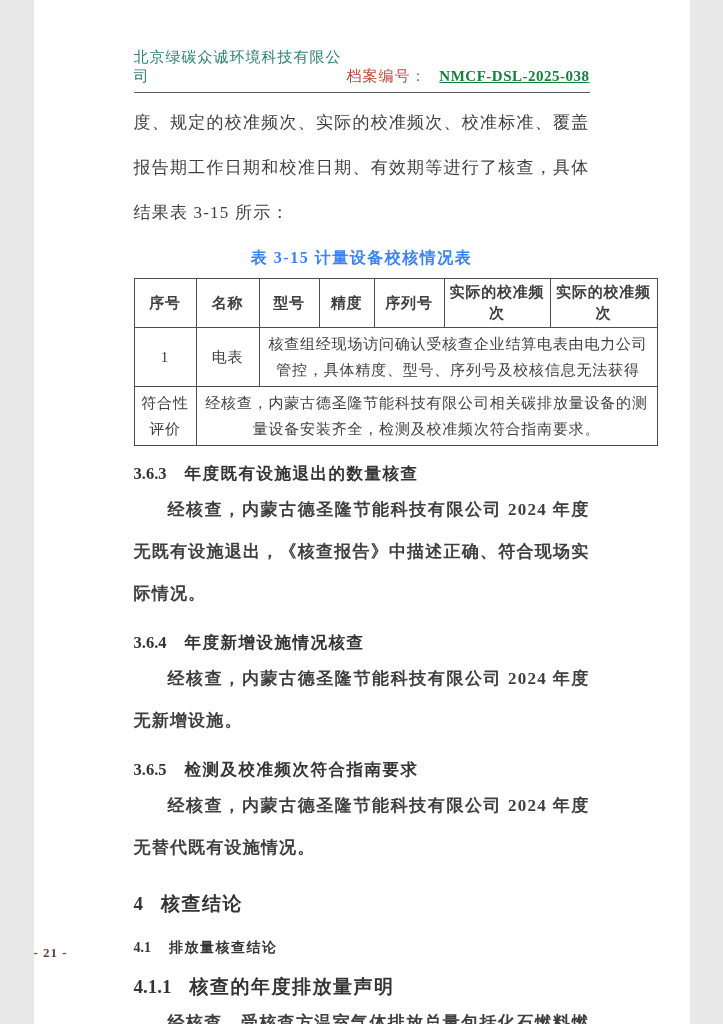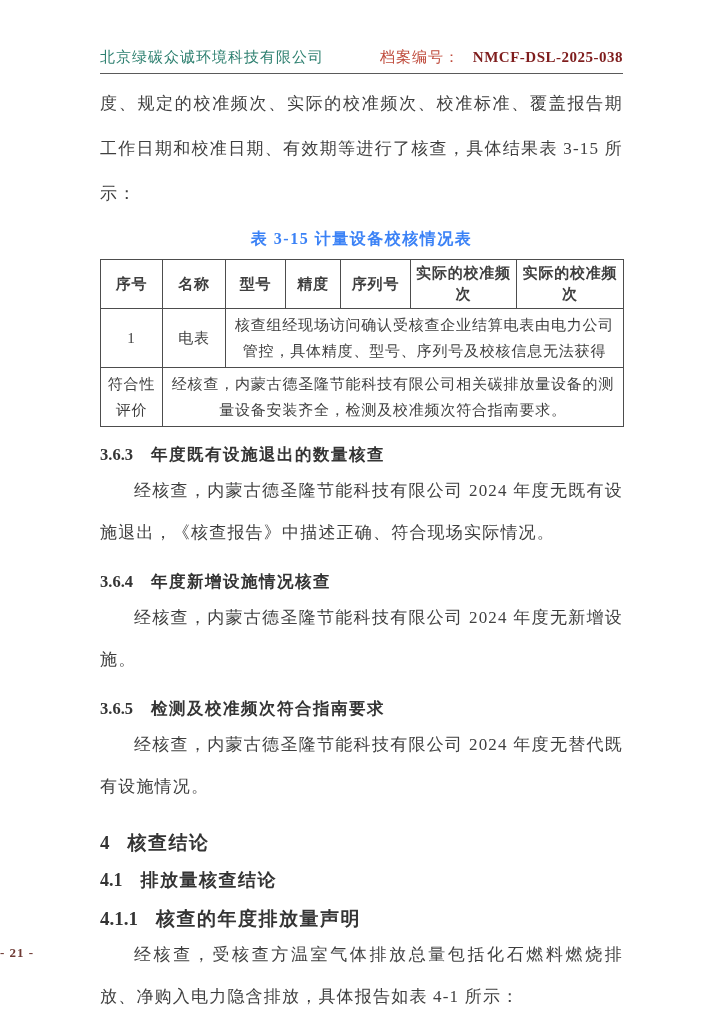--- a/index.html
+++ b/index.html
@@ -1,19 +1,19 @@
 <!DOCTYPE html>
 <html><head>
 <meta charset="utf-8">
 <style>
   * { margin: 0; padding: 0; box-sizing: border-box; }
   html, body { background: #e8e8e8; }
   .page {
     position: relative;
-    width: 723px;
+    width: 656px;
     height: 1024px;
     margin: 0 auto;
     background: #ffffff;
     overflow: hidden;
     font-family: "Liberation Serif", "DejaVu Serif", serif;
     color: #3f3f3f;
   }
   .content { padding: 48px 100px 0 100px; }
 
   
@@ -22,45 +22,45 @@
     justify-content: space-between;
     align-items: flex-end;
     font-size: 15px;
     letter-spacing: 1px;
     padding-bottom: 6px;
     border-bottom: 1.6px solid #5a5a5a;
   }
   .hdr-company { color: #2e8070; }
   .hdr-file { white-space: nowrap; }
   .hdr-file-label { color: #bf4a3b; margin-right: 8px; }
-  .hdr-file-no { color: #7f1d1d; font-family: "Liberation Serif", "DejaVu Serif", serif; font-weight: bold; letter-spacing: 0.5px; }
+  .hdr-file-no { color: #15803d; font-family: "Liberation Serif", "DejaVu Serif", serif; font-weight: bold; letter-spacing: 0.5px; text-decoration: underline; }
 
   
   .par {
     font-size: 17px;
     line-height: 45px;
     letter-spacing: 1.2px;
     text-align: justify;
     color: #3f3f3f;
   }
   .par.indent { text-indent: 2em; }
   .par.first { margin-top: 7px; }
-  .sec-par { line-height: 42px; margin-top: 2px; }
+  .sec-par { line-height: 42px; margin-top: 2px; font-weight: bold; }
 
   .sec-heading {
     font-weight: bold;
     color: #343434;
     font-size: 16.5px;
     letter-spacing: 1.5px;
     margin-top: 15px;
     line-height: 26px;
   }
   .sec-heading .sec-num { margin-right: 18px; letter-spacing: 0; }
   .chapter-heading { font-size: 19px; margin-top: 20px; line-height: 30px; }
-  .sub-heading { font-size: 18px; margin-top: 8px; line-height: 28px; }
+  .sub-heading { font-size: 14px; margin-top: 15px; line-height: 28px; }
   .subsub-heading { font-size: 19px; margin-top: 12px; line-height: 26px; }
 
   
   .tbl-title {
     text-align: center;
     font-weight: bold;
     color: #3b82f6;
     font-size: 16px;
     letter-spacing: 1.5px;
     margin-top: 9px;

